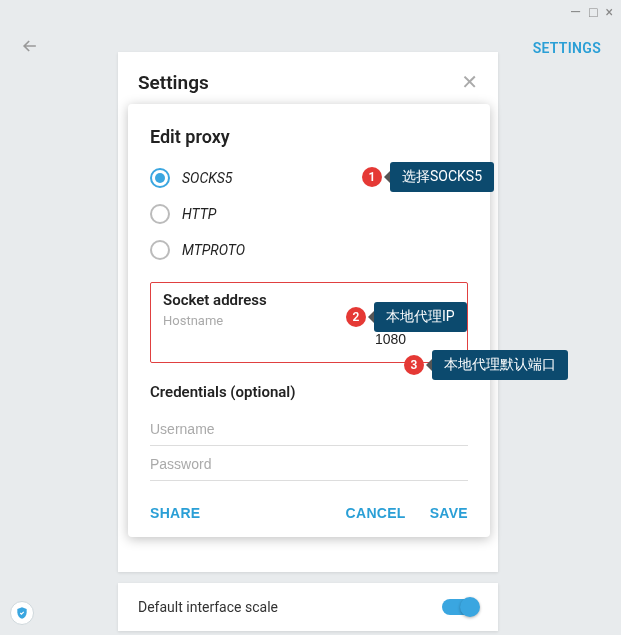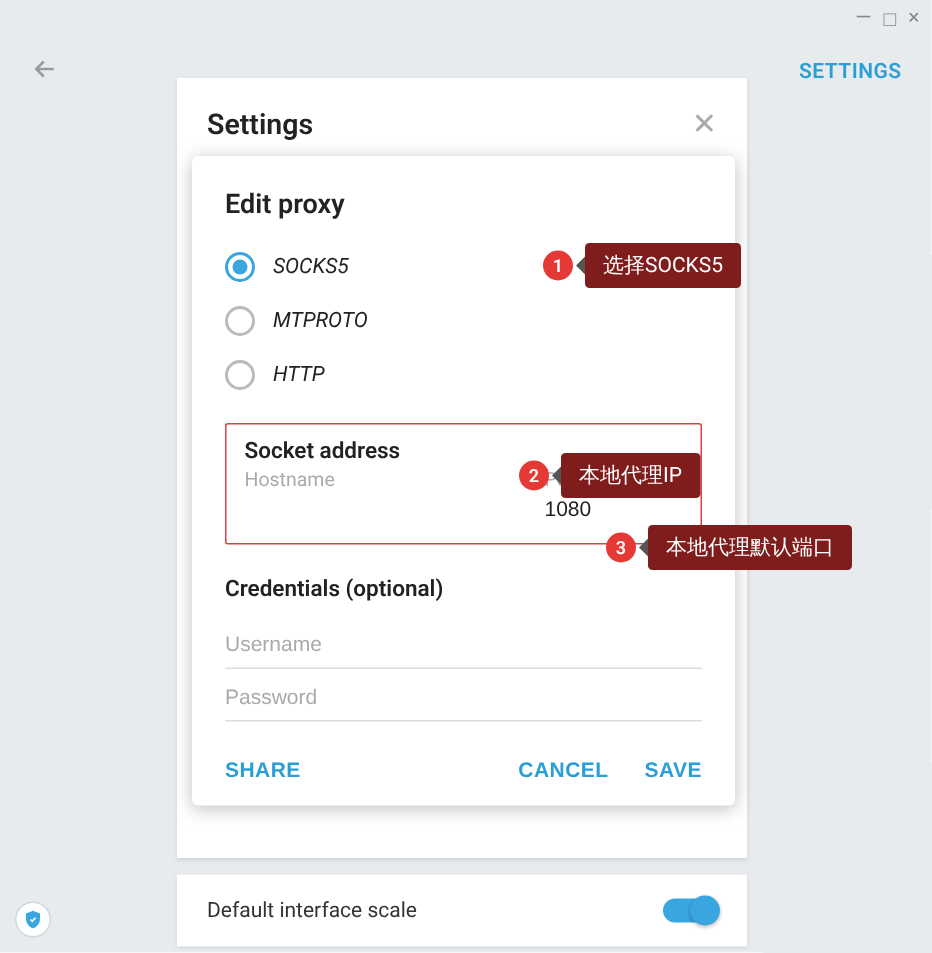--- a/index.html
+++ b/index.html
@@ -51,21 +51,21 @@
     border: 2px solid #bbb; position: relative;
   }
   .radio.selected { border-color: #3aa6e0; }
   .radio.selected::after {
     content: ''; position: absolute; left: 3px; top: 3px;
     width: 10px; height: 10px; border-radius: 50%; background: #3aa6e0;
   }
   .radio-label { font-size: 14px; color: #222; }
   .section-box {
     border: 1px solid #e04040; border-radius: 2px;
-    padding: 8px 24px 12px 12px; margin-top: 14px;
+    padding: 8px 12px 12px 12px; margin-top: 14px;
     position: relative;
   }
   .section-title { font-size: 15px; font-weight: 600; color: #222; margin-bottom: 4px; }
   .field-row { display: flex; gap: 20px; }
   .field { flex: 1; position: relative; }
   .field.port { flex: 0 0 80px; }
   .field-label { font-size: 13px; color: #aaa; }
   .field-value {
     font-size: 14px; color: #222; padding: 3px 0 2px 0;
     border: none; border-bottom: 1px solid transparent; width: 100%;
@@ -110,21 +110,21 @@
     border: 1px solid #cfd8dc; background: #fff;
     display: flex; align-items: center; justify-content: center;
   }
   .callout-num {
     width: 20px; height: 20px; border-radius: 50%;
     background: #e53935; color: #fff; font-size: 12px;
     display: inline-flex; align-items: center; justify-content: center;
     font-weight: 600;
   }
   .callout-box {
-    background: #7f1d1d; color: #fff; font-size: 14px;
+    background: #0c4a6e; color: #fff; font-size: 14px;
     padding: 6px 12px; border-radius: 3px; position: relative;
     white-space: nowrap;
   }
   .callout-box::before {
     content: ''; position: absolute; left: -6px; top: 50%;
     transform: translateY(-50%);
     border: 6px solid transparent; border-right-color: #555; border-left: 0;
   }
   .callout {
     position: absolute; display: flex; align-items: center; gap: 8px;
@@ -171,25 +171,25 @@
 
 <div class="modal">
   <div class="modal-title">Edit proxy</div>
 
   <div class="radio-row">
     <div class="radio selected"></div>
     <span class="radio-label">SOCKS5</span>
   </div>
   <div class="radio-row">
     <div class="radio"></div>
-    <span class="radio-label">MTPROTO</span>
+    <span class="radio-label">HTTP</span>
   </div>
   <div class="radio-row">
     <div class="radio"></div>
-    <span class="radio-label">HTTP</span>
+    <span class="radio-label">MTPROTO</span>
   </div>
 
   <div class="section-box">
     <div class="section-title">Socket address</div>
     <div class="field-row">
       <div class="field">
         <div class="field-label">Hostname</div>
       </div>
       <div class="field port">
         <div class="field-label">Port</div>

